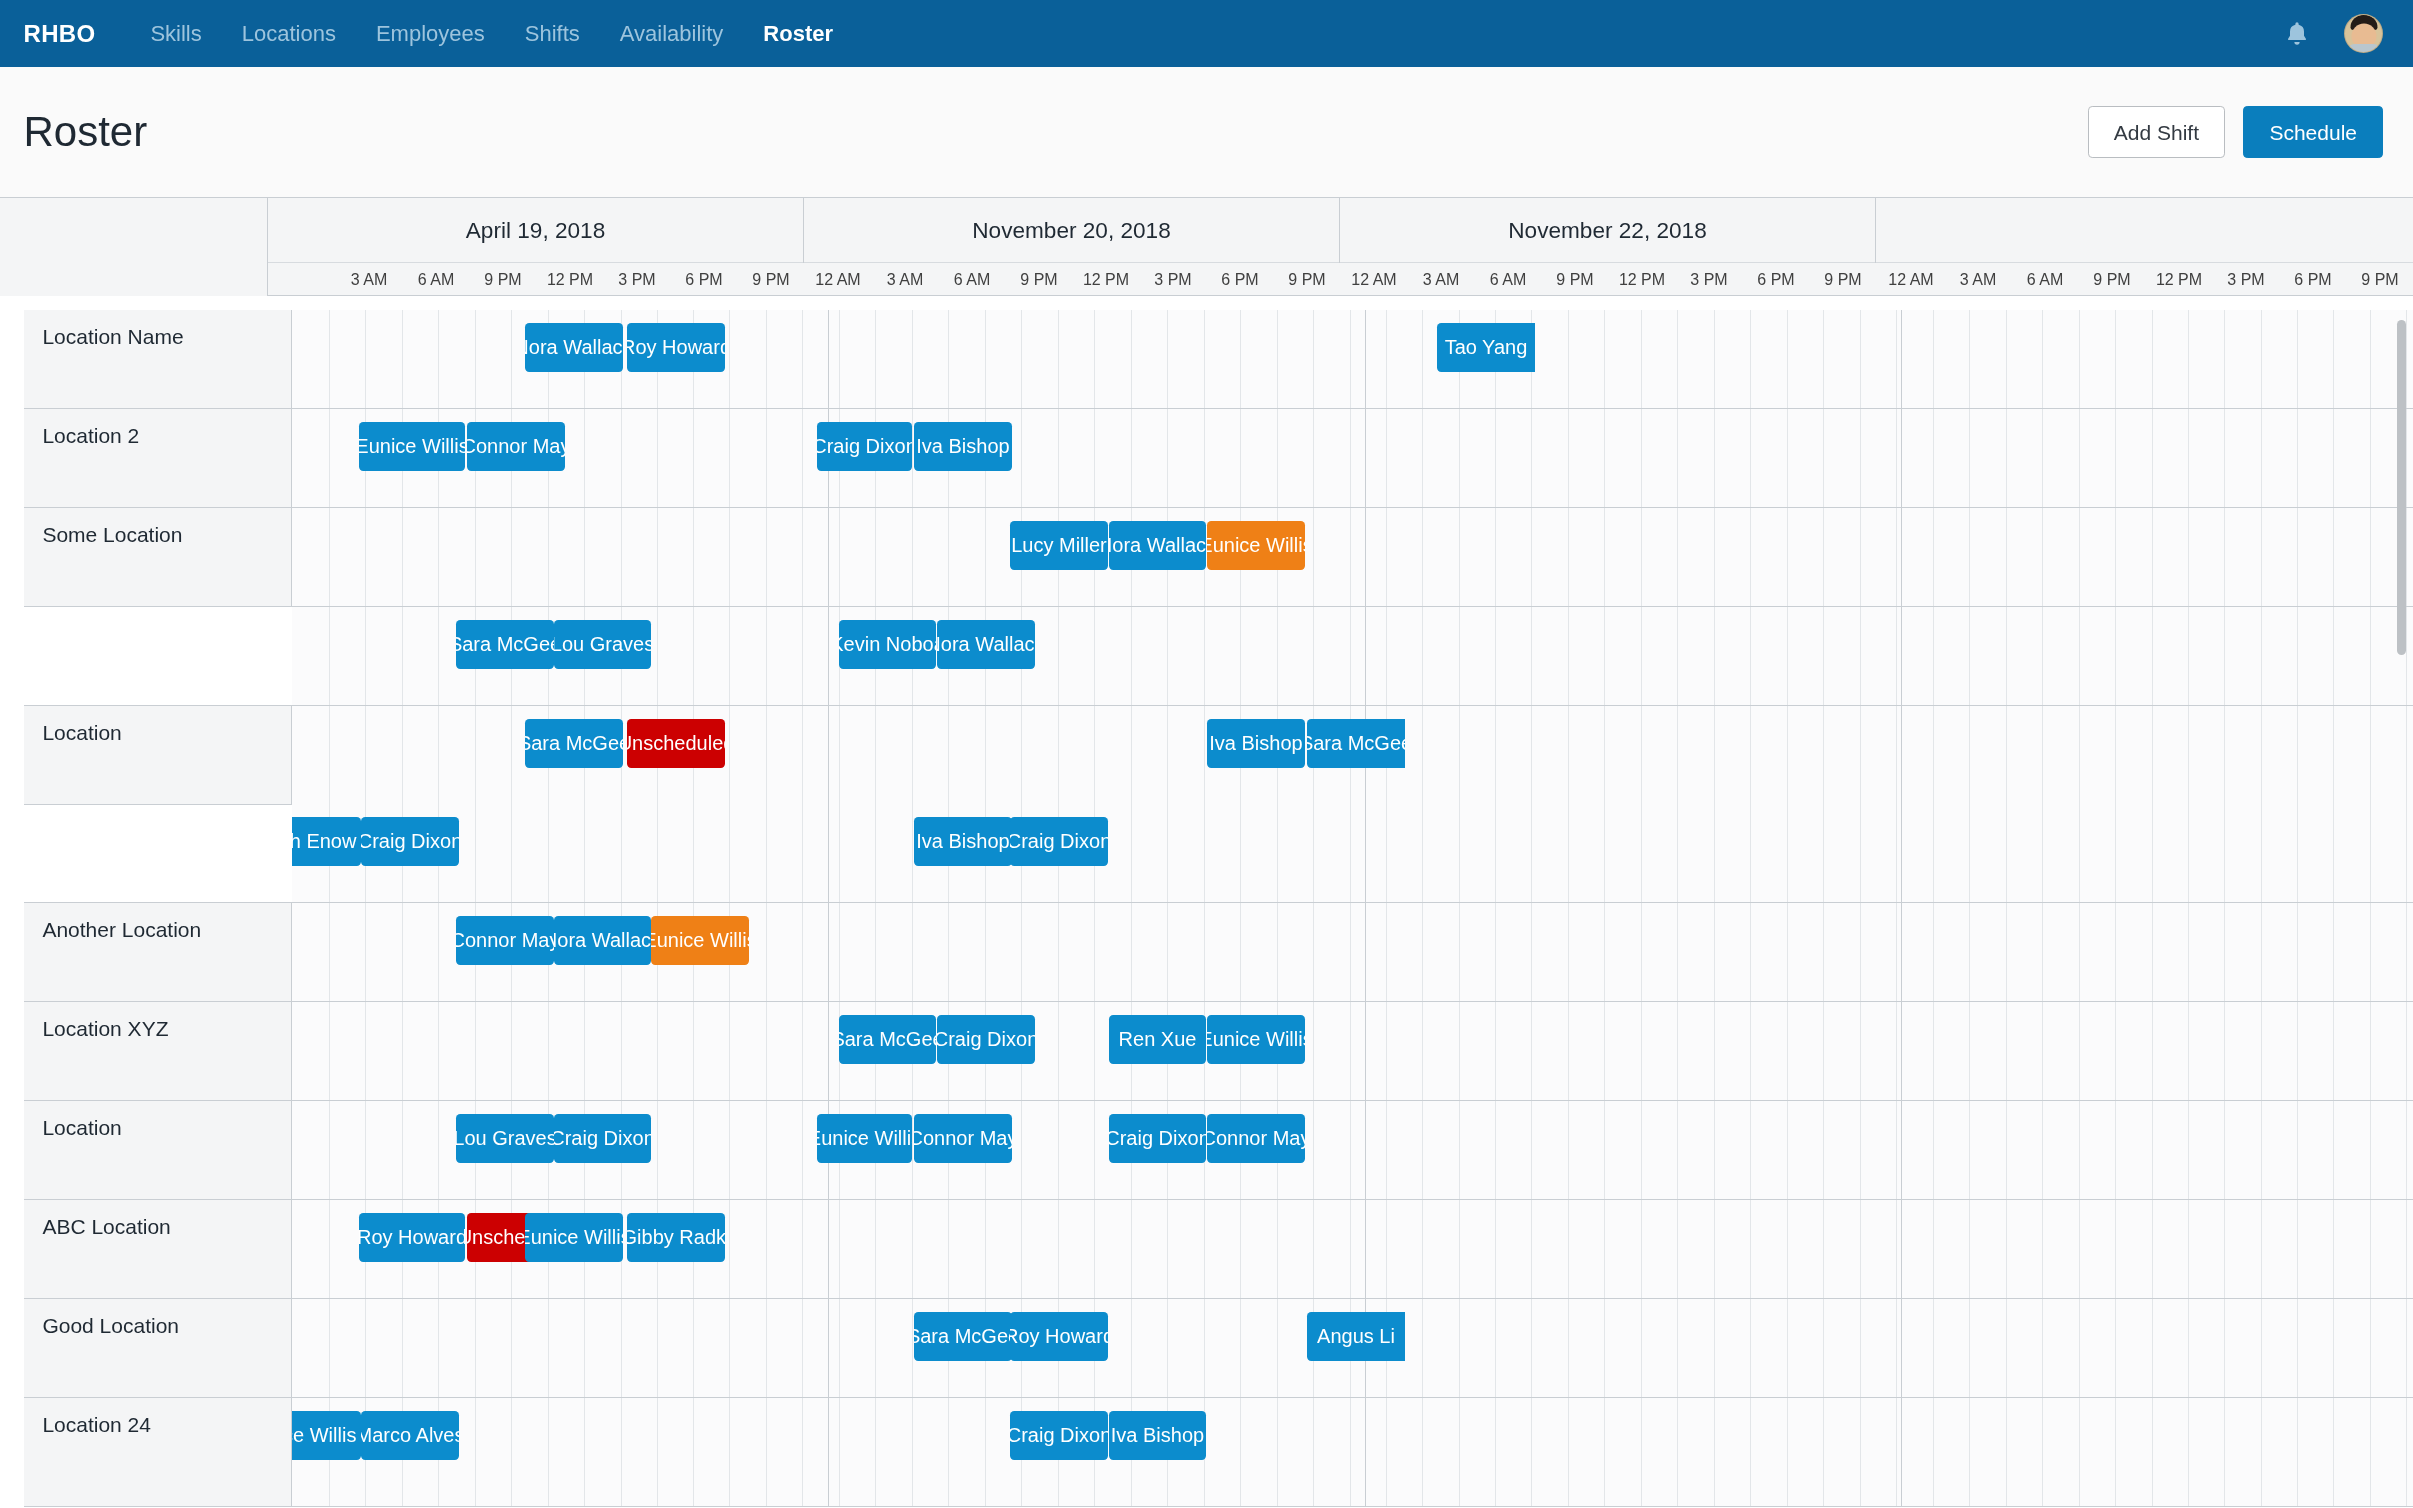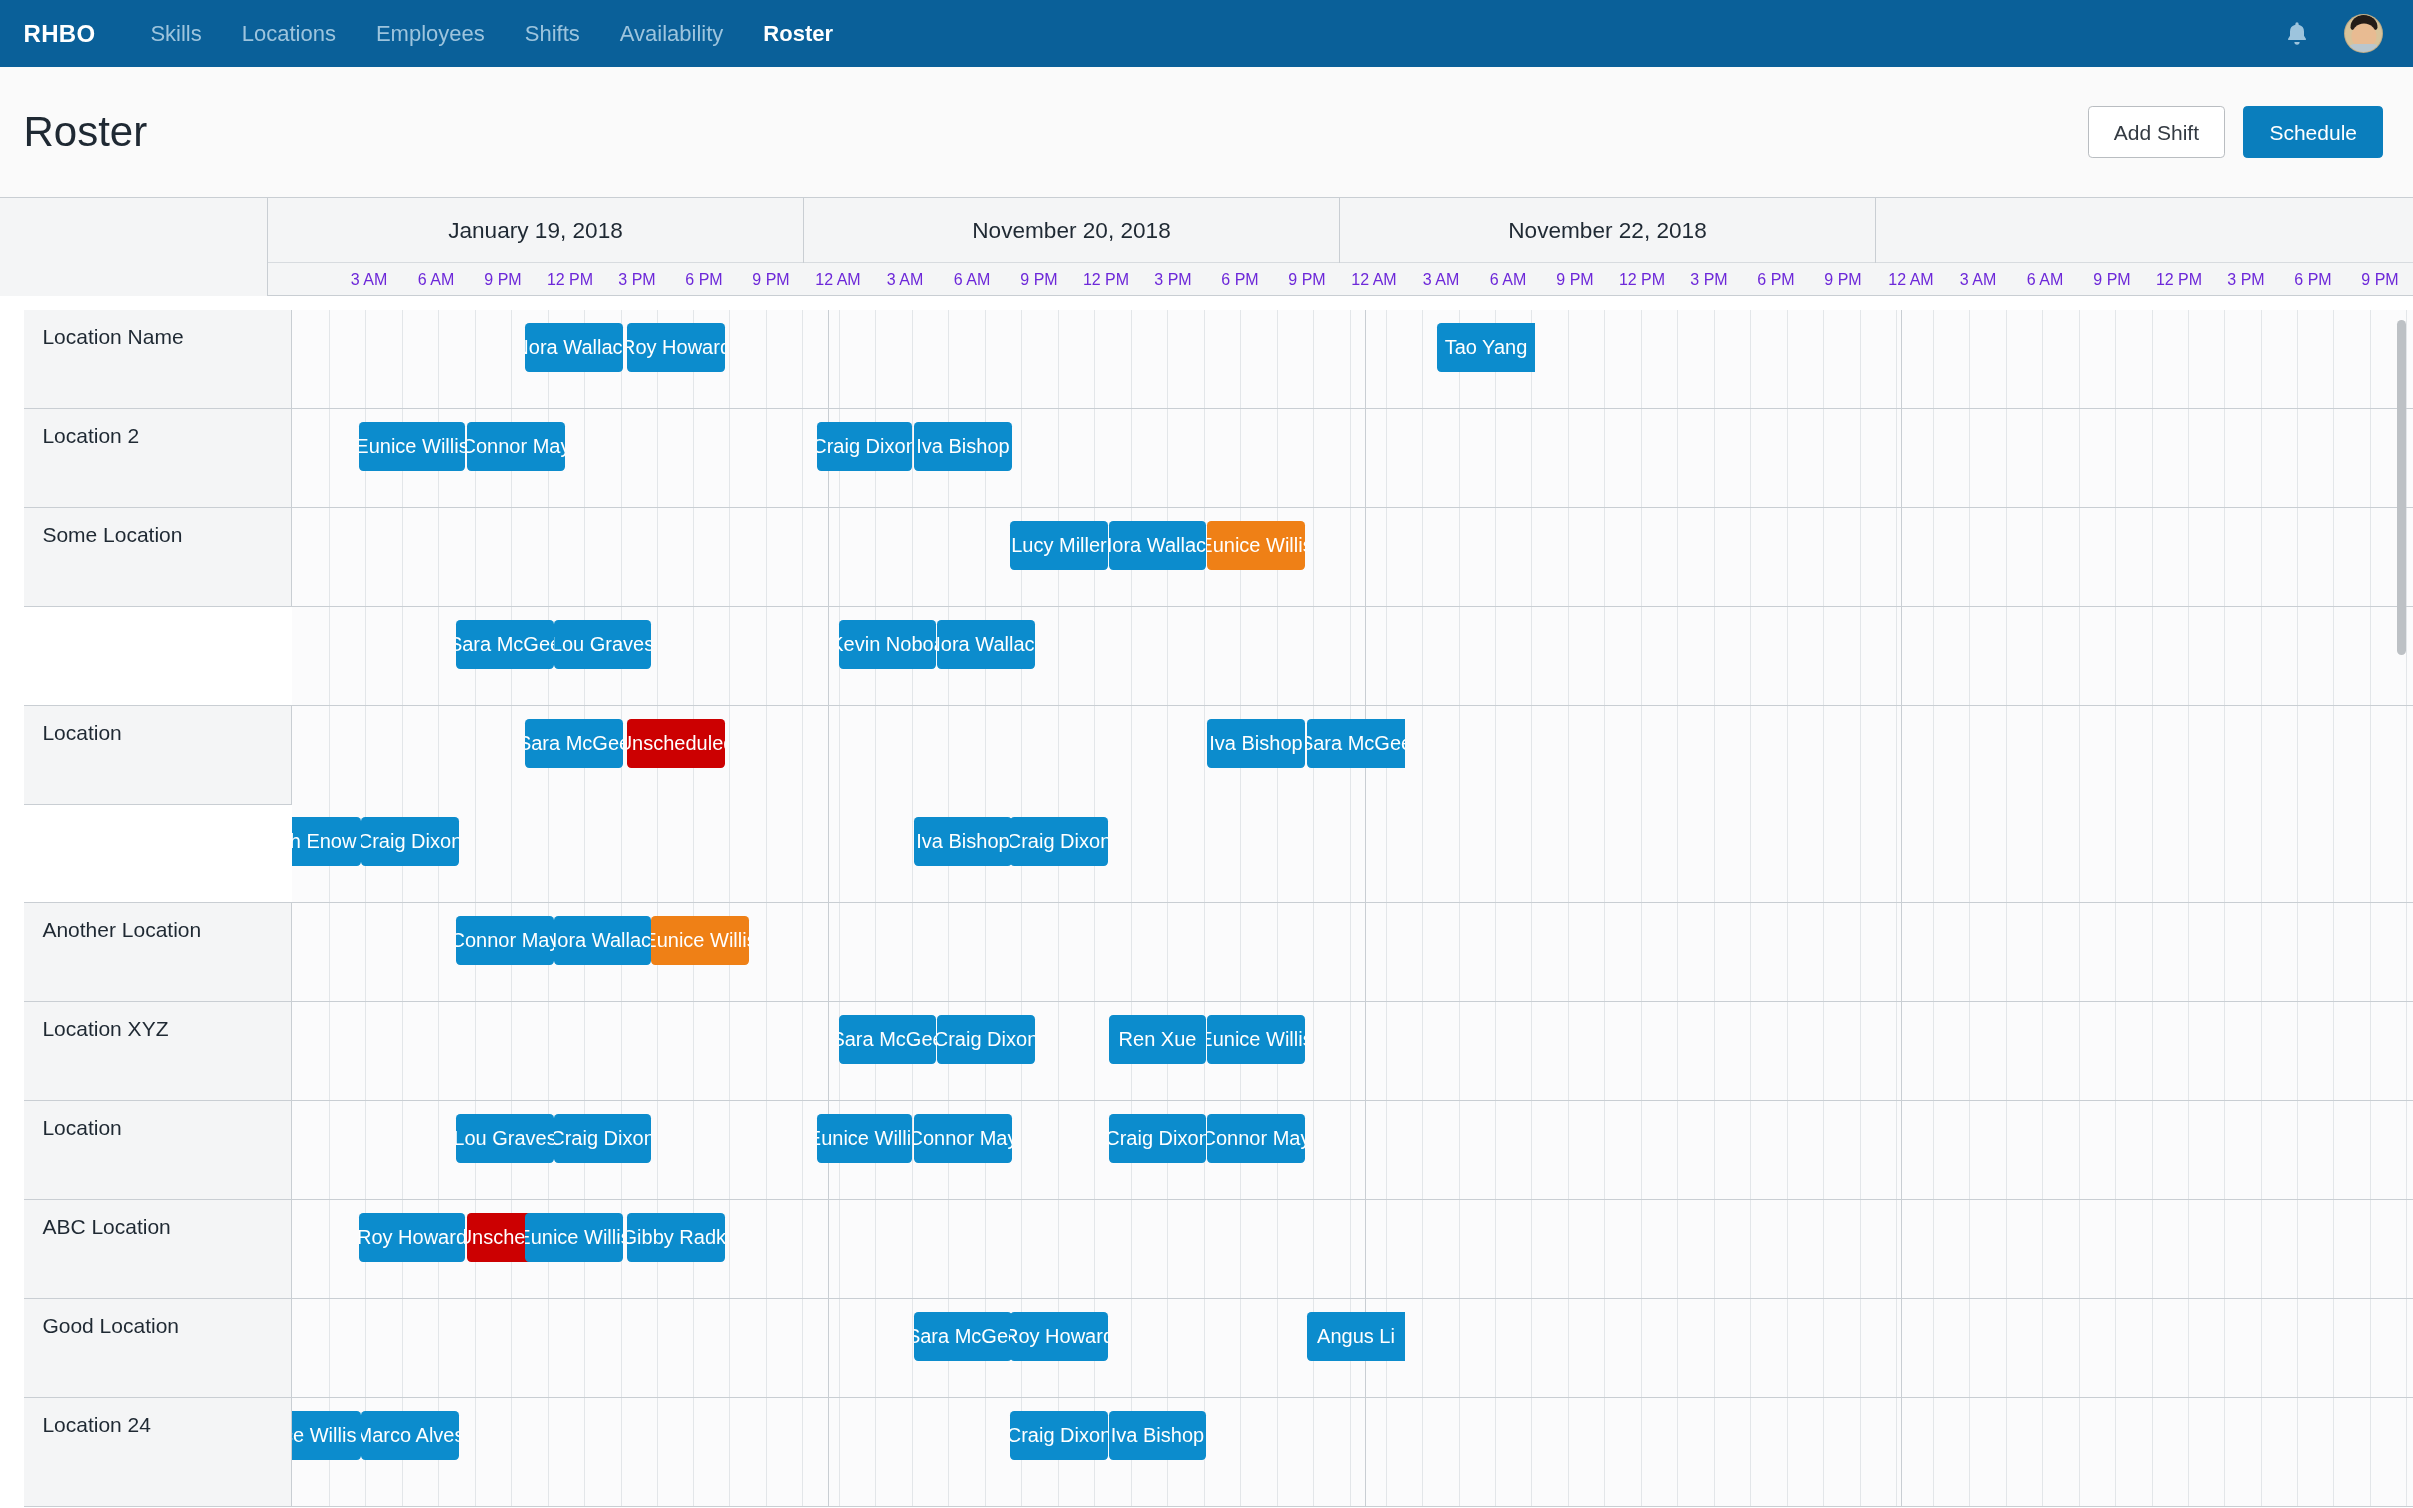--- a/index.html
+++ b/index.html
@@ -111,21 +111,21 @@
   .day-head {
     height: 65px; display: flex; align-items: center; justify-content: center;
     font-size: 22.6px; color: #1f2933;
     border-right: 0.8px solid #c9ced3;
     white-space: nowrap;
   }
   .tick-row { position: absolute; left: 268px; top: 65px; height: 33px; }
   .tick {
     position: absolute; top: 0; height: 33px;
     display: flex; align-items: center; justify-content: center;
-    font-size: 16px; color: #6d28d9; white-space: nowrap;
+    font-size: 16px; color: #404040; white-space: nowrap;
     transform: translateX(-50%);
   }
 
   
   .cal-body {
     position: absolute; left: 0; top: 112px;
     width: 2413px; height: 1213px; overflow: hidden; margin-left: 24px;
   }
   .row {
     position: absolute; left: 0; width: 2413px;
@@ -206,21 +206,21 @@
     <button class="btn btn-secondary">Add Shift</button>
     <button class="btn btn-primary">Schedule</button>
   </div>
 </div>
 
 <div class="calendar">
 
   <div class="cal-head">
     <div class="corner-cell"></div>
     <div class="day-head-row" style="width: 2145px;">
-        <div class="day-head" style="width: 536px;">January 19, 2018</div>
+        <div class="day-head" style="width: 536px;">April 19, 2018</div>
         <div class="day-head" style="width: 536px;">November 20, 2018</div>
         <div class="day-head" style="width: 536px;">November 22, 2018</div>
       </div>
     <div class="tick-row" style="width: 2145px;">
         <div class="tick" style="left: 101px;">3 AM</div>
         <div class="tick" style="left: 168px;">6 AM</div>
         <div class="tick" style="left: 235px;">9 PM</div>
         <div class="tick" style="left: 302px;">12 PM</div>
         <div class="tick" style="left: 369px;">3 PM</div>
         <div class="tick" style="left: 436px;">6 PM</div>

